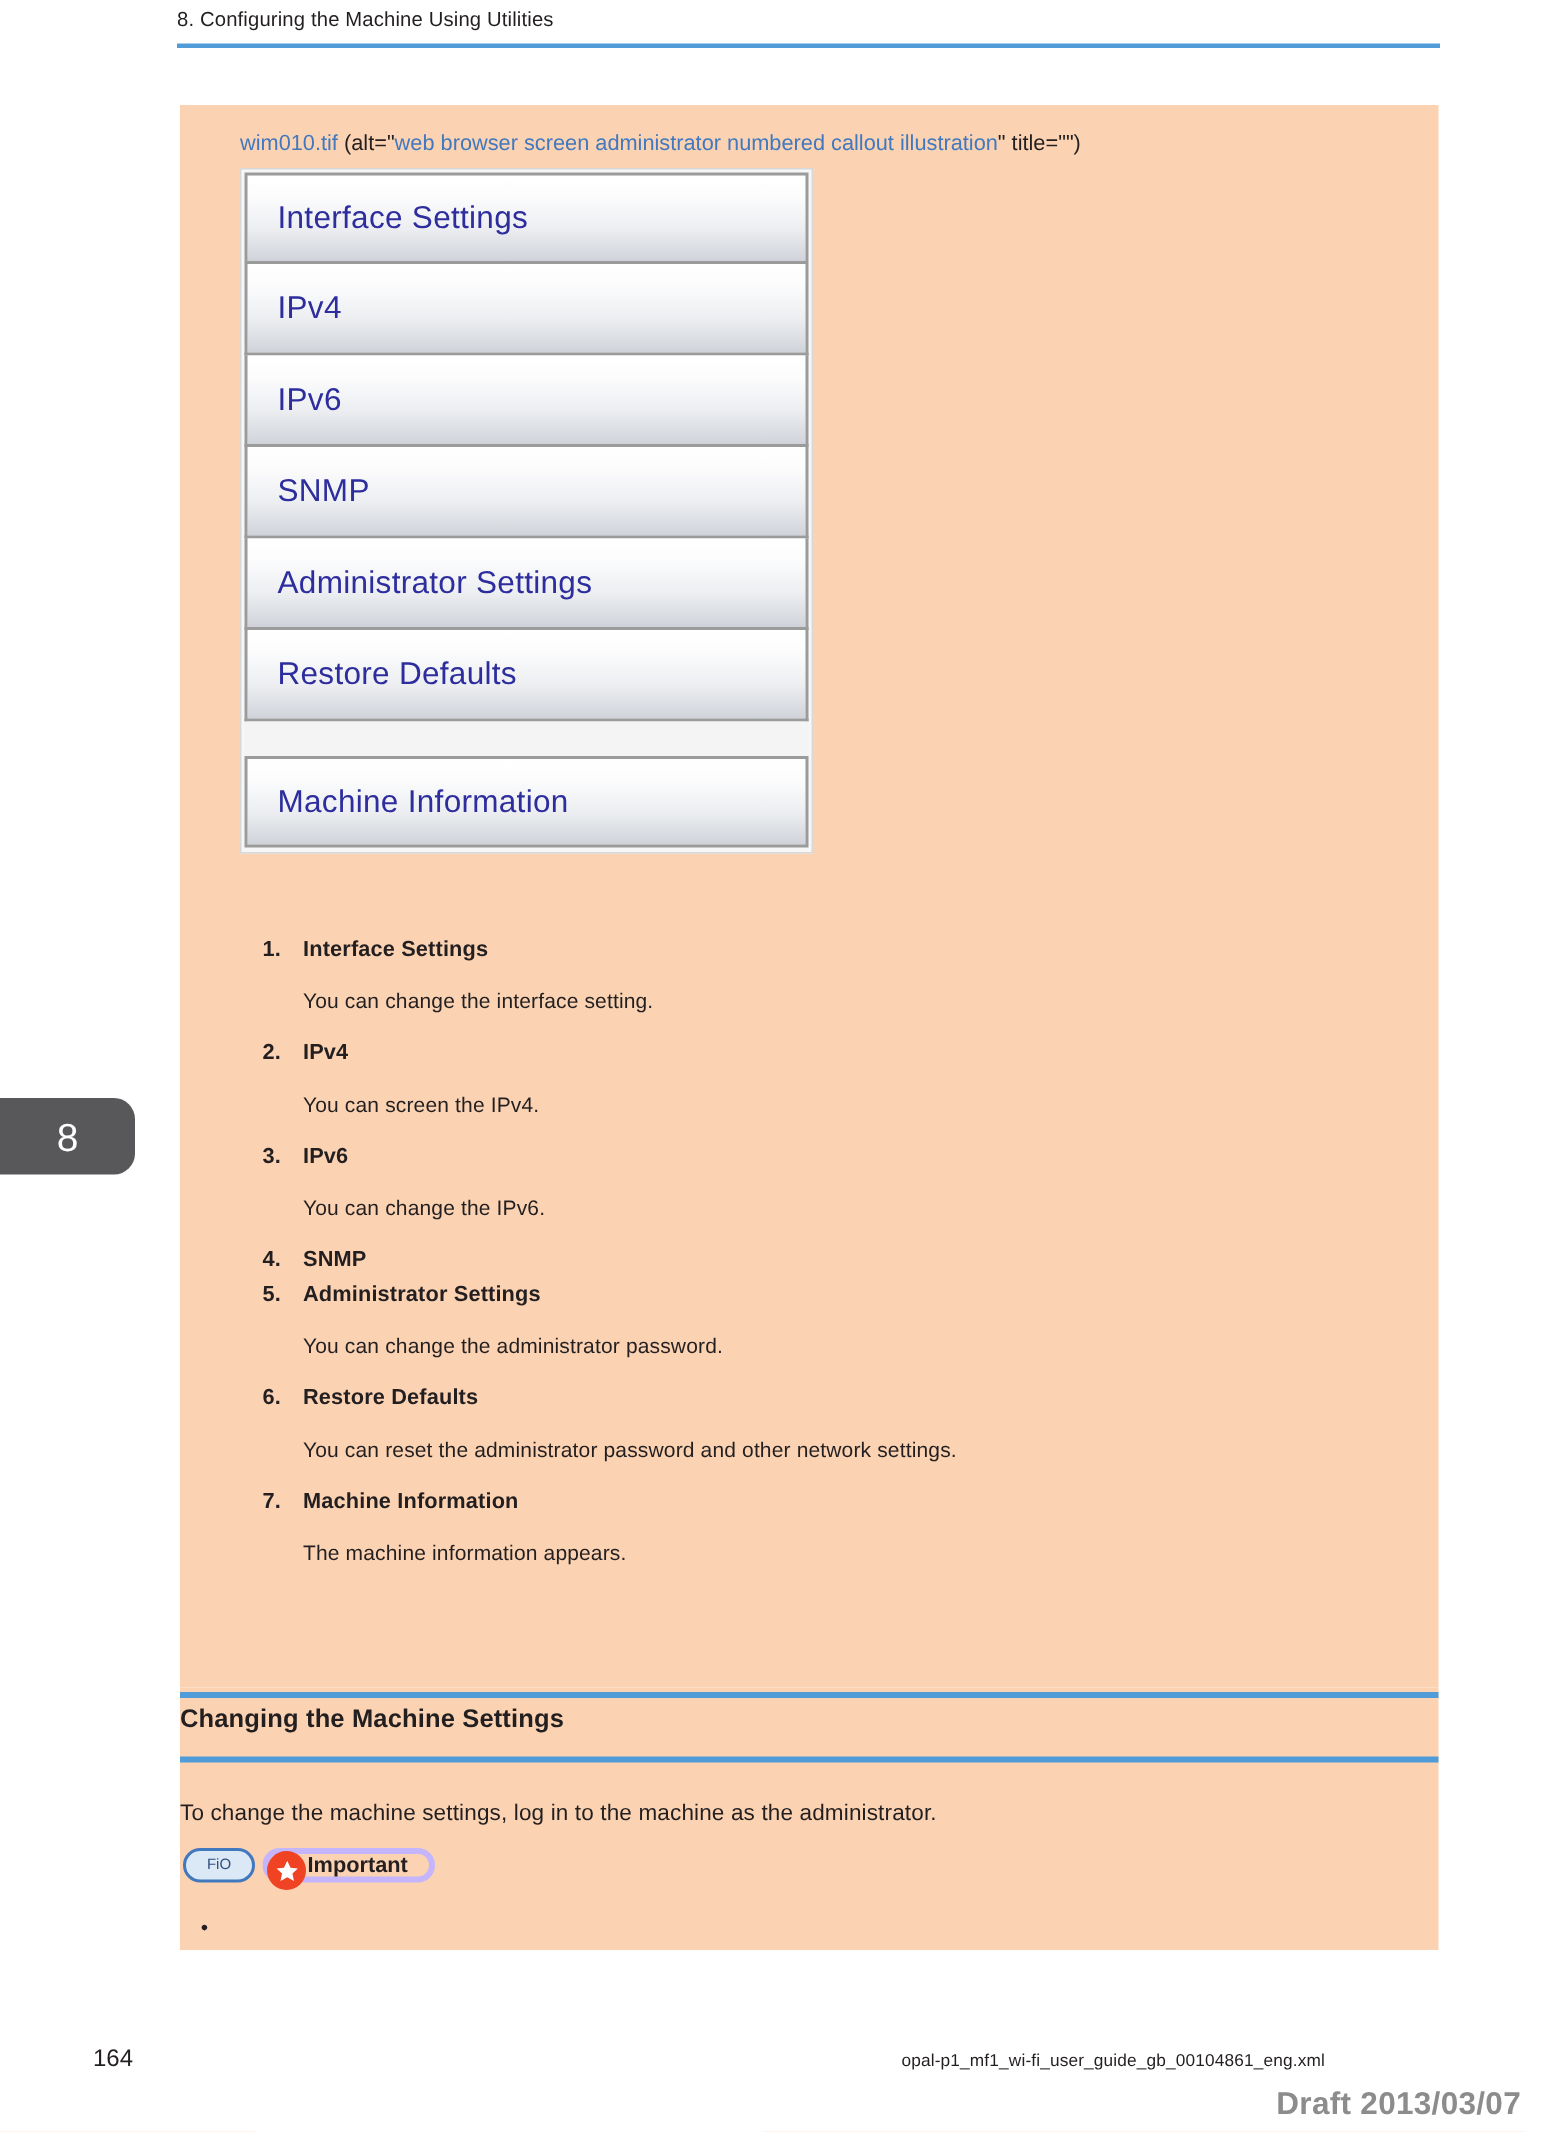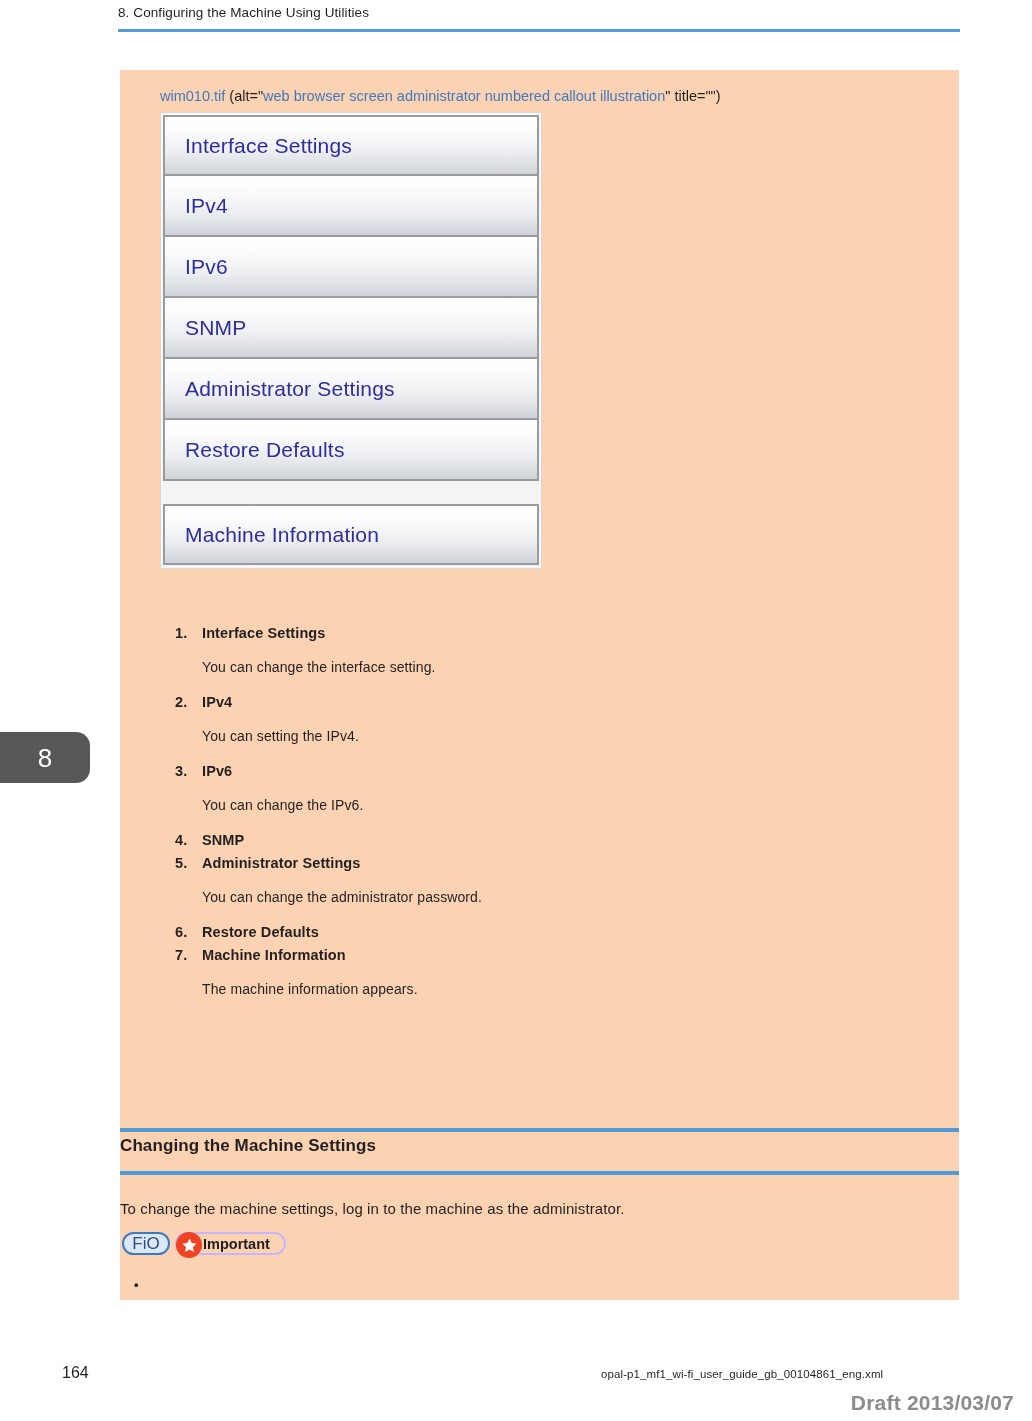--- a/index.html
+++ b/index.html
@@ -196,31 +196,31 @@
     display: flex;
     align-items: center;
   }
   .fio-pill {
     width: 48px;
     height: 23px;
     border: 2px solid #4178be;
     border-radius: 12px;
     background: #dbe8f5;
     color: #2f4f7f;
-    font-size: 17px;
+    font-size: 10px;
     display: flex;
     align-items: center;
     justify-content: center;
     box-sizing: border-box;
   }
   .important-pill {
     position: relative;
     margin-left: 5px;
     height: 23px;
-    border: 2px solid #c4b5fd;
+    border: 4px solid #c4b5fd;
     border-radius: 12px;
     background: transparent;
     display: flex;
     align-items: center;
     padding-left: 26px;
     padding-right: 14px;
     box-sizing: border-box;
     color: #231f20;
     font-size: 14.5px;
     font-weight: bold;
@@ -335,21 +335,21 @@
         <span class="callout-num">1.</span>
         <span>Interface Settings</span>
       </div>
       <div class="callout-body">You can change the interface setting.</div>
     </div>
     <div class="callout">
       <div class="callout-head">
         <span class="callout-num">2.</span>
         <span>IPv4</span>
       </div>
-      <div class="callout-body">You can setting the IPv4.</div>
+      <div class="callout-body">You can screen the IPv4.</div>
     </div>
     <div class="callout">
       <div class="callout-head">
         <span class="callout-num">3.</span>
         <span>IPv6</span>
       </div>
       <div class="callout-body">You can change the IPv6.</div>
     </div>
     <div class="callout">
       <div class="callout-head">
@@ -362,20 +362,21 @@
         <span class="callout-num">5.</span>
         <span>Administrator Settings</span>
       </div>
       <div class="callout-body">You can change the administrator password.</div>
     </div>
     <div class="callout">
       <div class="callout-head">
         <span class="callout-num">6.</span>
         <span>Restore Defaults</span>
       </div>
+      <div class="callout-body">You can reset the administrator password and other network settings.</div>
     </div>
     <div class="callout">
       <div class="callout-head">
         <span class="callout-num">7.</span>
         <span>Machine Information</span>
       </div>
       <div class="callout-body">The machine information appears.</div>
     </div>
   </div>
 

